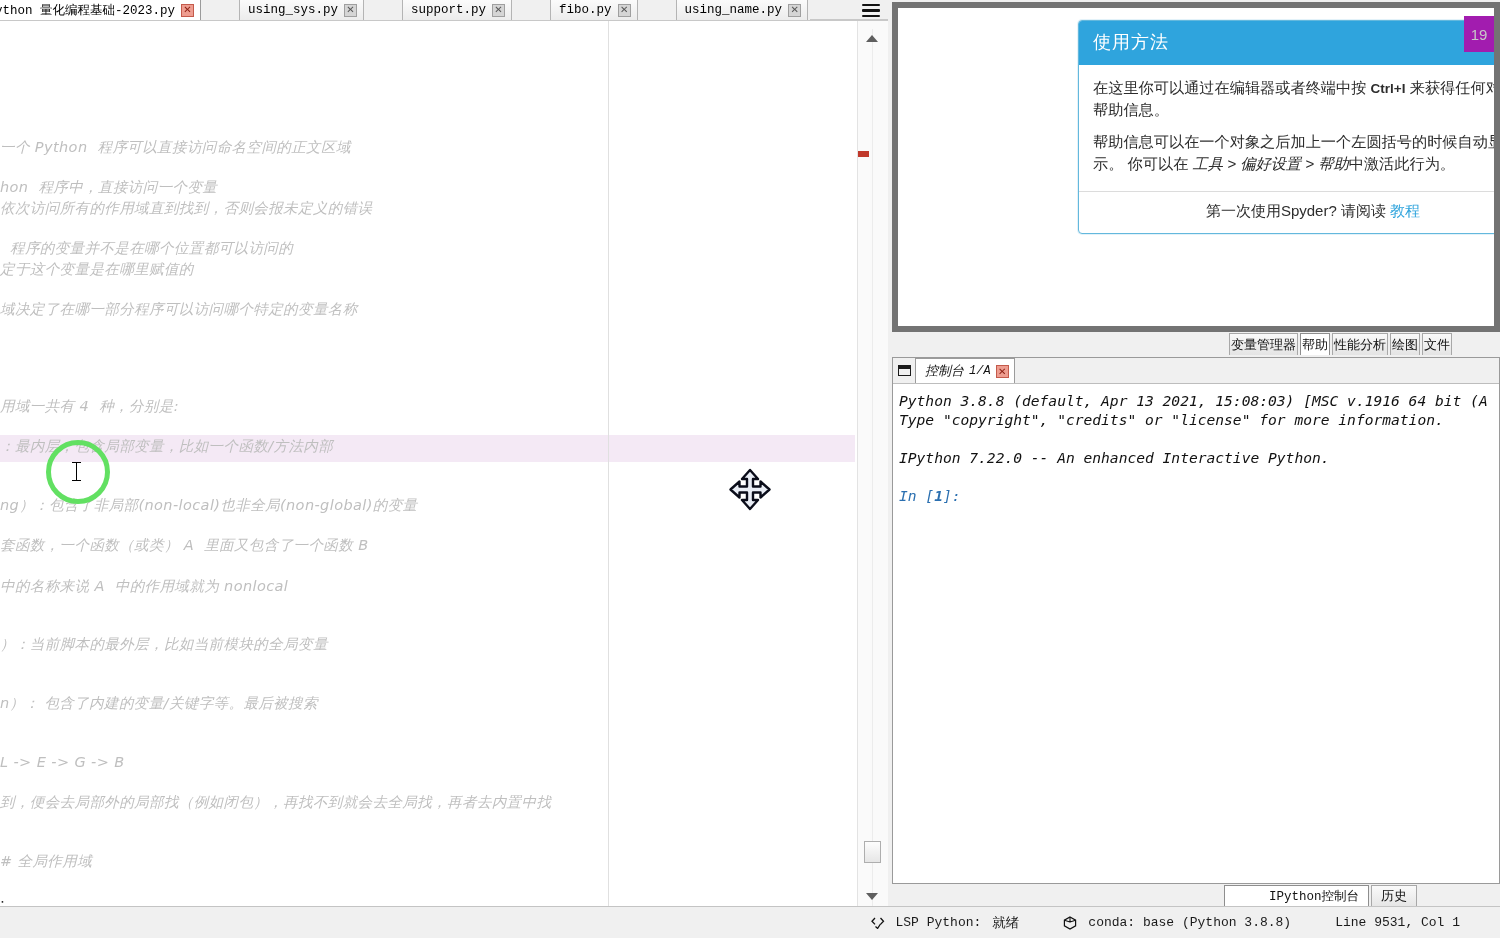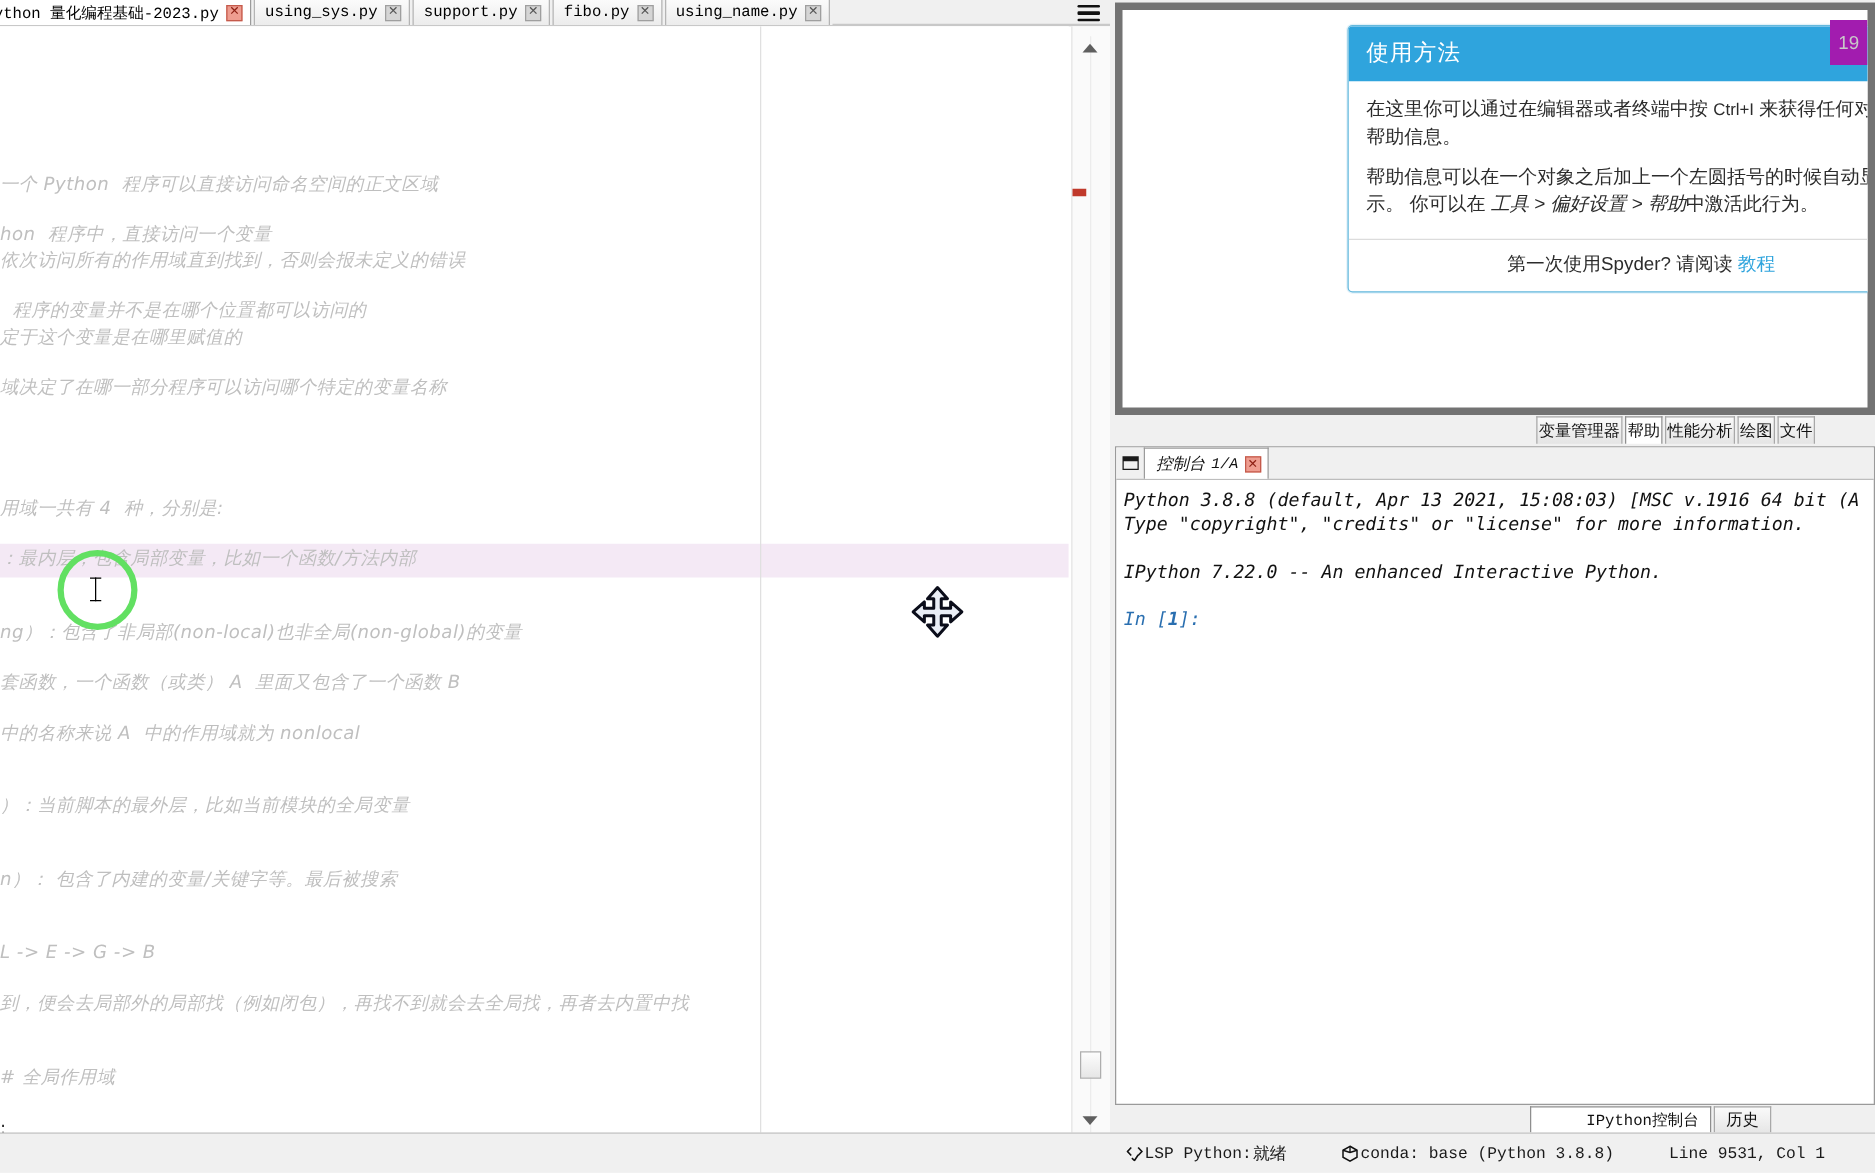--- a/index.html
+++ b/index.html
@@ -30,20 +30,21 @@
     padding: 0 6px 0 8px;
     gap: 6px;
     font-family: "Liberation Mono", "DejaVu Sans Mono", monospace;
     font-size: 12.5px;
     color: #000;
     background: linear-gradient(#fbfbfb, #ececec);
     border: 1px solid #b4b4b4;
     border-bottom: none;
     margin-right: 2px;
     white-space: nowrap;
+    margin-left: 36px;
   }
   .tab.active {
     background: #ffffff;
     border-color: #9b9b9b;
   }
   .tab:first-child { margin-left: -14px; }
   .tab-close {
     width: 13px; height: 13px; flex: 0 0 13px;
     display: inline-flex; align-items: center; justify-content: center;
     border: 1px solid #9f9f9f;
@@ -161,21 +162,21 @@
     color: #ffffff;
     font-size: 18px;
     padding: 9px 14px 11px 14px;
     letter-spacing: 1px;
   }
   #help-card-body { padding: 12px 14px 6px 14px; }
   #help-card-body p {
     font-size: 15.2px; color: #2c2c2c; line-height: 1.42;
     margin-bottom: 11px;
   }
-  #help-card-body b { font-weight: normal; font-size: 13.5px; margin-top: 48px; }
+  #help-card-body b { font-weight: bold; font-size: 13.5px; margin-top: 48px; }
   #help-card-body i { font-style: italic; }
   #help-card-footer {
     border-top: 1px solid #dcdcdc;
     text-align: center;
     padding: 10px 14px 12px 14px;
     font-size: 15px; color: #2c2c2c;
   }
   #help-card-footer a { color: #2fa4dd; text-decoration: none; }
 
   #corner-badge {
@@ -284,21 +285,21 @@
     background: #f0f0f0;
     border-top: 1px solid #c4c4c4;
     display: flex; align-items: center;
     justify-content: flex-end;
     gap: 0;
     padding-right: 4px;
     font-family: "Liberation Mono", "DejaVu Sans Mono", monospace;
     font-size: 13px;
     color: #1a1a1a;
   }
-  .status-item { display: flex; align-items: center; gap: 1px; padding: 0 22px; white-space: nowrap; }
+  .status-item { display: flex; align-items: center; gap: 11px; padding: 0 22px; white-space: nowrap; }
   .status-item .sicon { display: inline-flex; align-items: center; }
   #statusbar .cjk { font-family: "DejaVu Sans", sans-serif; font-size: 13.5px; }
   #status-trunc { padding-right: 0; padding-left: 14px; overflow: hidden; width: 14px; }
 </style>
 </head>
 <body>
 
 <div id="root">
 
   <div id="editor-pane">

